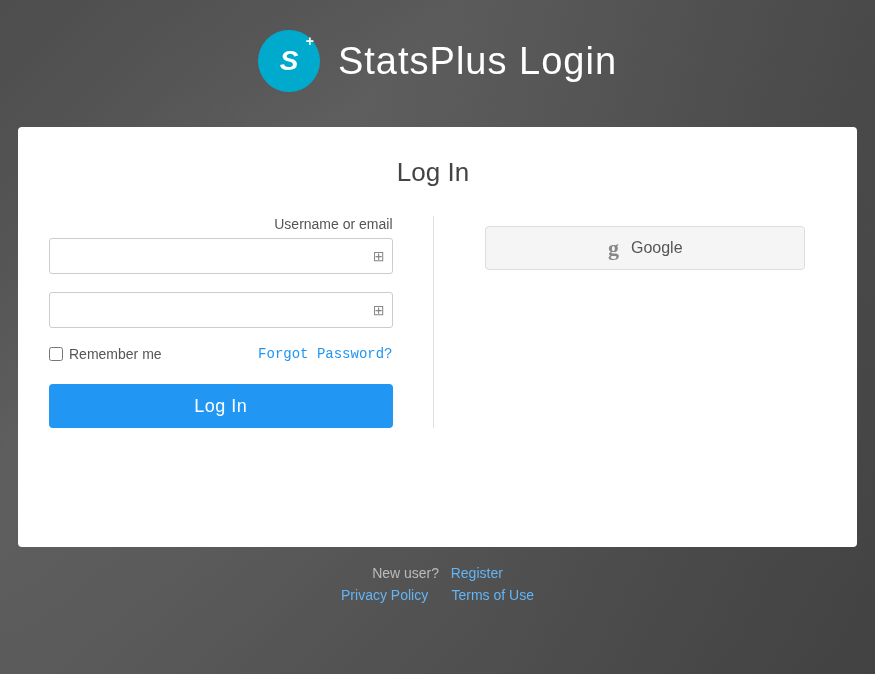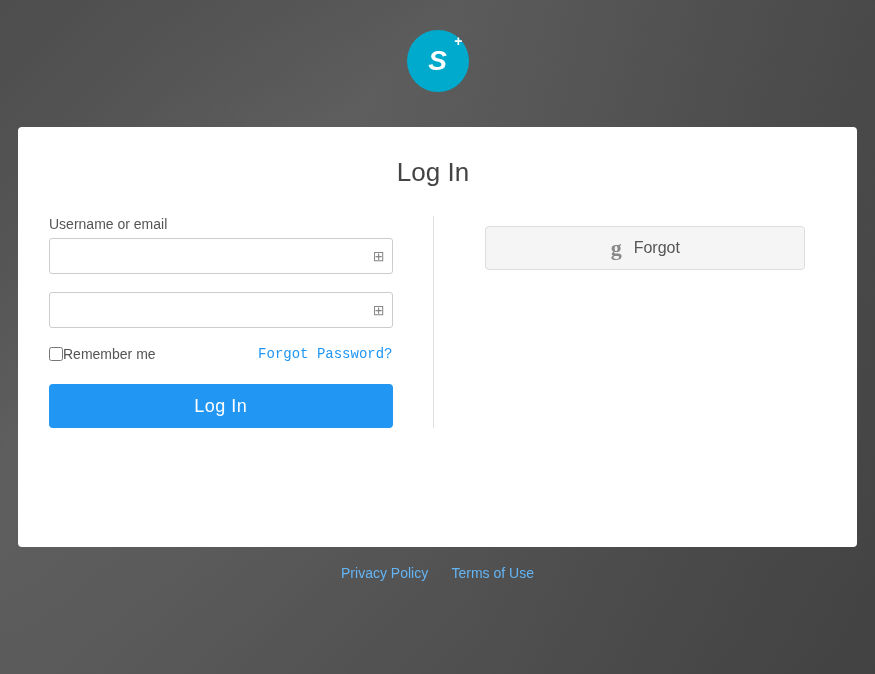--- a/index.html
+++ b/index.html
@@ -128,20 +128,21 @@
 
     .form-group {
       margin-bottom: 18px;
     }
 
     .form-label {
       display: block;
       font-size: 14px;
       color: #555;
       margin-bottom: 6px;
+      text-align: right;
     }
 
     .form-input {
       width: 100%;
       height: 36px;
       border: 1px solid #ccc;
       border-radius: 3px;
       padding: 0 36px 0 8px;
       font-size: 14px;
       color: #333;
@@ -165,20 +166,21 @@
     .remember-forgot {
       display: flex;
       align-items: center;
       justify-content: space-between;
       margin-bottom: 22px;
     }
 
     .remember-me {
       display: flex;
       align-items: center;
+      gap: 6px;
       justify-content: flex-end;
     }
 
     .remember-me input[type="checkbox"] {
       width: 14px;
       height: 14px;
       cursor: pointer;
     }
 
     .remember-me label {
@@ -271,20 +273,21 @@
 </head>
 <body>
 
 <div class="bg-overlay"></div>
 
 <header class="header">
   <div class="logo-circle">
     <span class="logo-s">S</span>
     <span class="logo-plus">+</span>
   </div>
+  <h1 class="header-title">StatsPlus Login</h1>
 </header>
 
 <div class="card">
   <h2 class="card-title">Log In</h2>
 
   <div class="card-body">
 
     <div class="form-section">
       <div class="form-group">
         <label class="form-label">Username or email</label>
@@ -308,26 +311,31 @@
         </div>
         <a href="#" class="forgot-link">Forgot Password?</a>
       </div>
 
       <button class="login-button">Log In</button>
     </div>
 
     <div class="social-section">
       <a href="#" class="google-button">
         <span class="google-g">g</span>
-        <span>Forgot</span>
+        <span>Google</span>
       </a>
     </div>
 
   </div>
 </div>
 
 <div class="footer-links">
+  <p class="footer-new-user">
+    <span>New user?</span>
+    &nbsp;
+    <a href="#" class="footer-register">Register</a>
+  </p>
   <p class="footer-policy-row">
     <a href="#">Privacy Policy</a>
     <span>&nbsp;&nbsp;</span>
     <a href="#">Terms of Use</a>
   </p>
 </div>
 
 </body></html>

